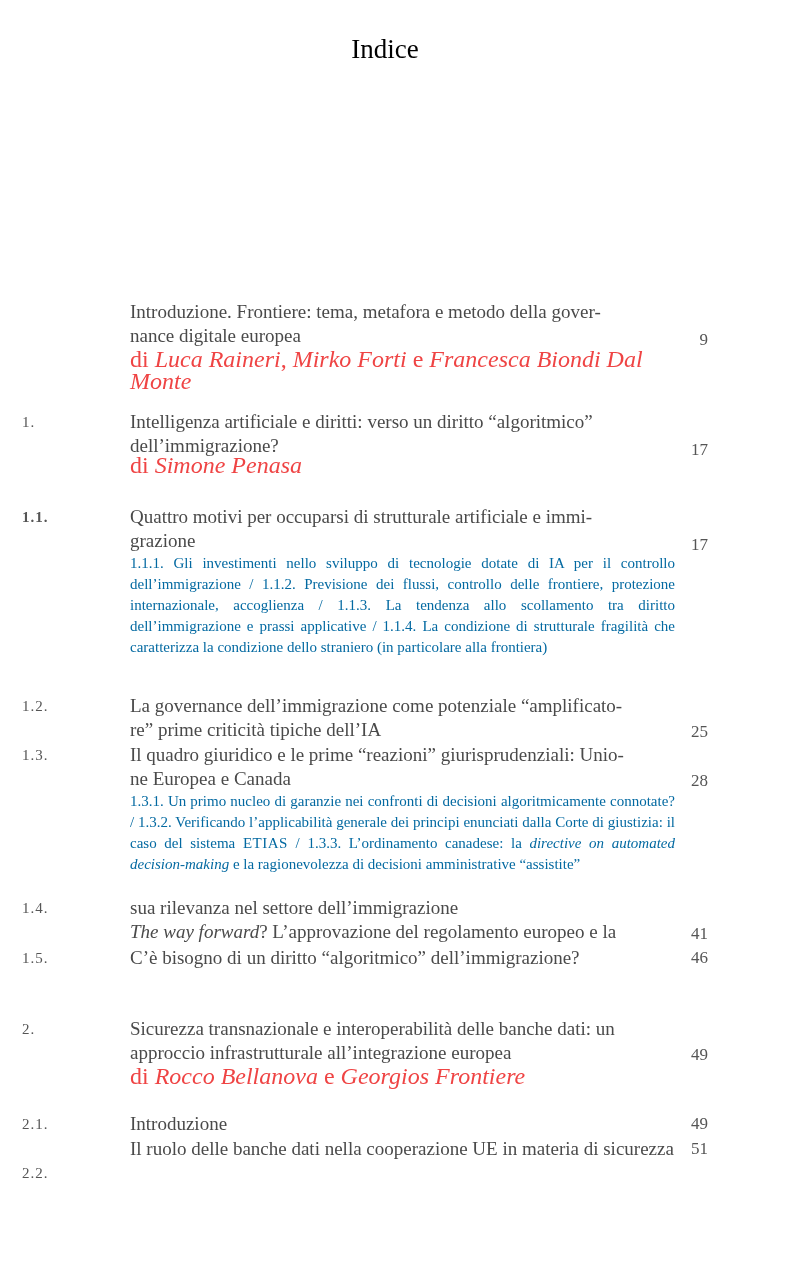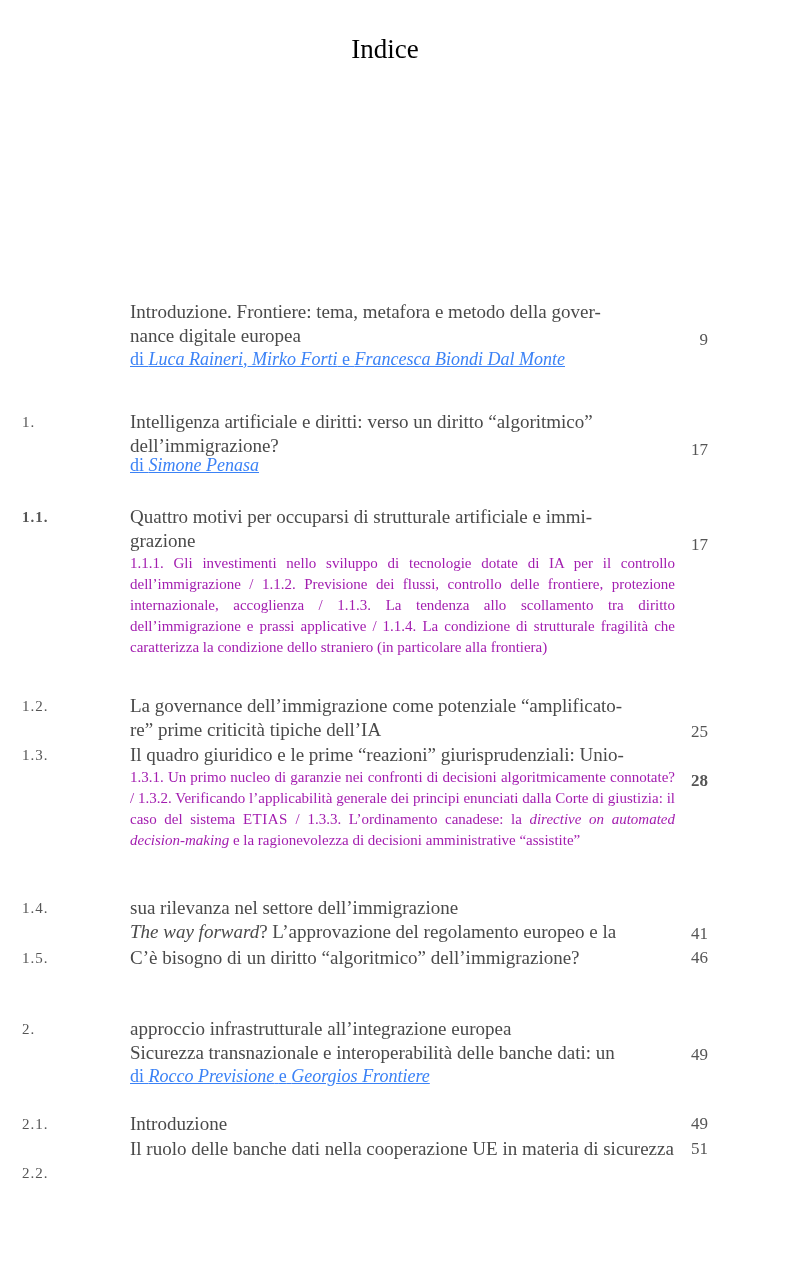--- a/index.html
+++ b/index.html
@@ -13,23 +13,23 @@
     text-align: center; font-size: 27px; color: #000000;
   }
   .entry { position: absolute; left: 0; width: 800px; }
   .num {
     position: absolute; left: 22px; width: 70px;
     font-size: 15px; letter-spacing: 1px; color: #555;
     font-variant: small-caps;
   }
   .body { position: absolute; left: 101px; width: 545px; margin-left: 29px; }
   .ttl { font-size: 19px; line-height: 24px; color: #4a4a4a; }
-  .auth { font-size: 18px; line-height: 22px; color: #3b82f6; text-decoration: underline; }
+  .auth { font-size: 24px; line-height: 22px; color: #ef4444; }
   .auth i { font-style: italic; }
-  .sub { font-size: 15px; line-height: 21px; color: #a21caf; text-align: justify; }
+  .sub { font-size: 15px; line-height: 21px; color: #0369a1; text-align: justify; }
   .sub .sc { font-variant: small-caps; letter-spacing: 0.5px; }
   .sub i { font-style: italic; }
   .page {
     position: absolute; right: 92px; width: 50px; text-align: right;
     font-size: 17px; color: #555;
   }
   .ttl i { font-style: italic; }
 </style>
 </head>
 <body>
@@ -80,23 +80,24 @@
     <div class="ttl">La governance dell’immigrazione come potenziale “amplificato-</div>
     <div class="ttl">re” prime criticità tipiche dell’IA</div>
   </div>
   <div class="page" style="top:28px;">25</div>
 </div>
 
 <div class="entry" style="top:743px;">
   <div class="num" style="top:4px;">1.3.</div>
   <div class="body">
     <div class="ttl">Il quadro giuridico e le prime “reazioni” giurisprudenziali: Unio-</div>
+    <div class="ttl">ne Europea e Canada</div>
     <div class="sub"><span>1.3.1. Un primo nucleo di garanzie nei confronti di decisioni algoritmicamente connotate? / 1.3.2. Verificando l’applicabilità generale dei principi enunciati dalla Corte di giustizia: il caso del sistema </span><span class="sc">ETIAS</span><span> / 1.3.3. L’ordinamento canadese: la </span><i>directive on automated decision-making</i><span> e la ragionevolezza di decisioni amministrative “assistite”</span></div>
   </div>
-  <div class="page" style="top:28px;font-weight:bold;">28</div>
+  <div class="page" style="top:28px;">28</div>
 </div>
 
 <div class="entry" style="top:896px;">
   <div class="num" style="top:4px;">1.4.</div>
   <div class="body">
     <div class="ttl">sua rilevanza nel settore dell’immigrazione</div>
     <div class="ttl"><i>The way forward</i><span>? L’approvazione del regolamento europeo e la</span></div>
   </div>
   <div class="page" style="top:28px;">41</div>
 </div>
@@ -105,25 +106,25 @@
   <div class="num" style="top:4px;">1.5.</div>
   <div class="body">
     <div class="ttl">C’è bisogno di un diritto “algoritmico” dell’immigrazione?</div>
   </div>
   <div class="page" style="top:2px;text-align:right;">46</div>
 </div>
 
 <div class="entry" style="top:1017px;">
   <div class="num" style="top:4px;">2.</div>
   <div class="body">
+    <div class="ttl">Sicurezza transnazionale e interoperabilità delle banche dati: un</div>
     <div class="ttl">approccio infrastrutturale all’integrazione europea</div>
-    <div class="ttl">Sicurezza transnazionale e interoperabilità delle banche dati: un</div>
     <div class="auth">
       <span>di</span>
-      <i>Rocco Previsione</i>
+      <i>Rocco Bellanova</i>
       <span>e</span>
       <i>Georgios Frontiere</i>
     </div>
   </div>
   <div class="page" style="top:28px;">49</div>
 </div>
 
 <div class="entry" style="top:1112px;">
   <div class="num" style="top:4px;">2.1.</div>
   <div class="body">

